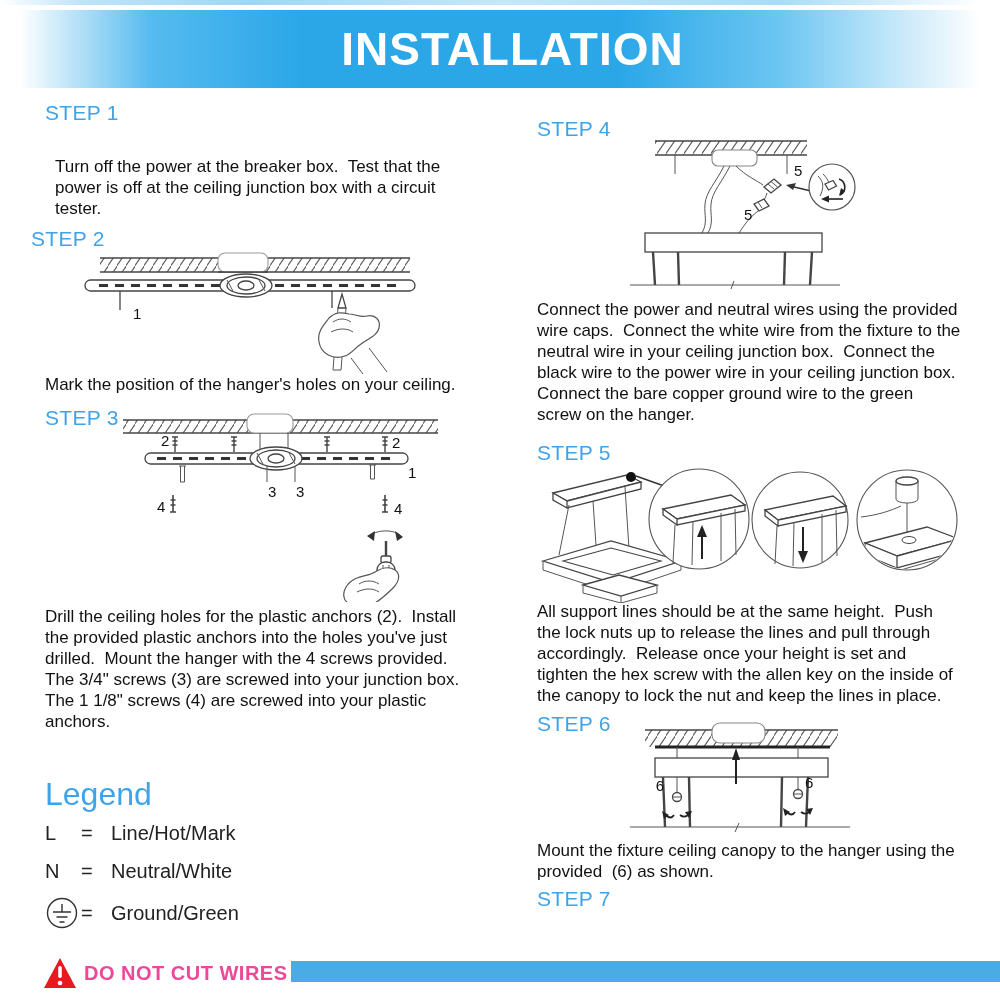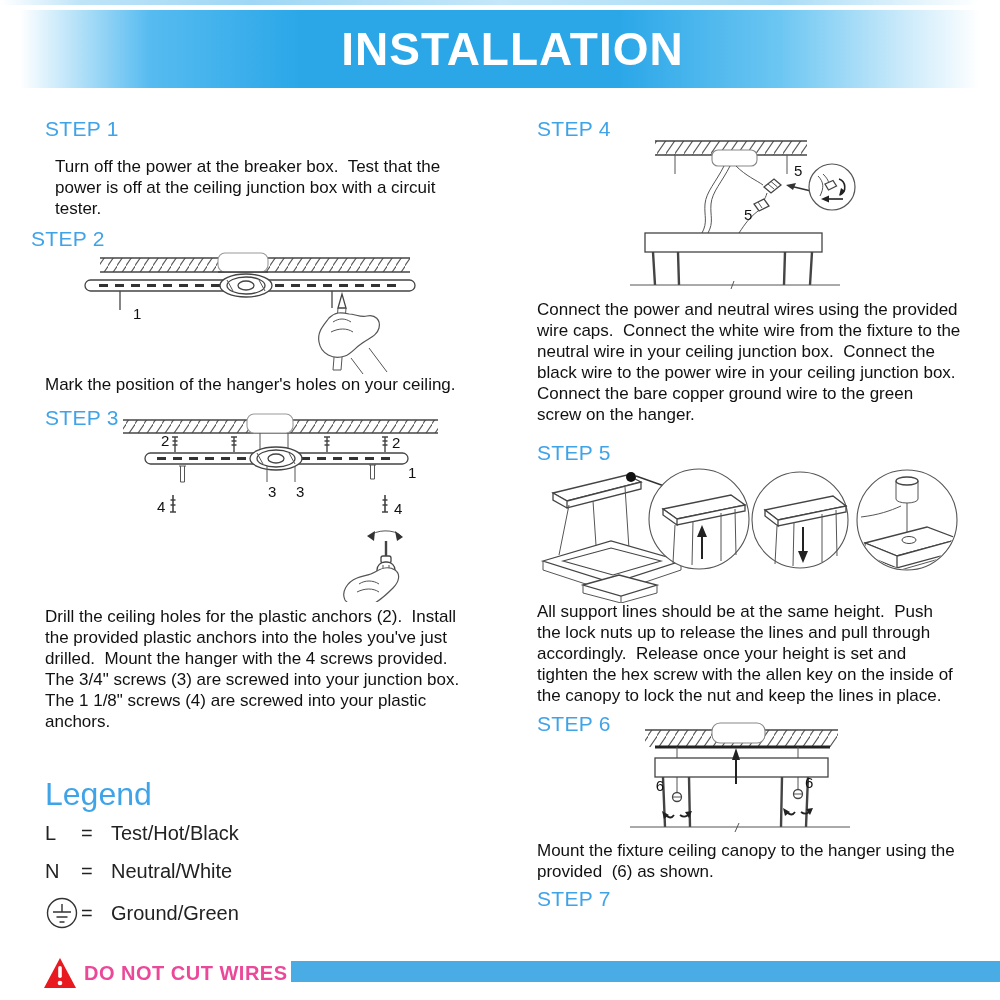--- a/index.html
+++ b/index.html
@@ -31,21 +31,21 @@
 <body>
 
 <div id="page">
 
   <div class="abs top-strip"></div>
 
   <div class="abs banner">
     <h1>INSTALLATION</h1>
   </div>
 
-  <div class="abs step-h" style="left:45px;top:117px;">STEP 1</div>
+  <div class="abs step-h" style="left:45px;top:101px;">STEP 1</div>
   <div class="abs body-t" style="left:55px;top:156px;width:462px;">Turn off the power at the breaker box.  Test that the
 power is off at the ceiling junction box with a circuit
 tester.</div>
 
   <div class="abs step-h" style="left:31px;top:227px;">STEP 2</div>
 
   <svg class="abs" style="left:45px;top:252px;" width="430" height="122" viewBox="0 0 430 122">
     <defs>
       <pattern id="hA" patternUnits="userSpaceOnUse" width="9" height="14">
         <line x1="-1" y1="15" x2="10" y2="-1" stroke="#555" stroke-width="1.1"></line>
@@ -145,21 +145,21 @@
 drilled.  Mount the hanger with the 4 screws provided.
 The 3/4" screws (3) are screwed into your junction box.
 The 1 1/8" screws (4) are screwed into your plastic
 anchors.</div>
 
   <div class="abs legend-h" style="left:45px;top:776px;">Legend</div>
 
   <div class="abs legend-row" style="left:45px;top:822px;">
     <span class="legend-sym">L</span>
     <span class="legend-eq">=</span>
-    <span>Test/Hot/Black</span>
+    <span>Line/Hot/Mark</span>
   </div>
   <div class="abs legend-row" style="left:45px;top:860px;">
     <span class="legend-sym">N</span>
     <span class="legend-eq">=</span>
     <span>Neutral/White</span>
   </div>
   <div class="abs legend-row" style="left:45px;top:896px;">
     <span class="legend-sym">
       <svg width="34" height="34" viewBox="0 0 34 34">
         <circle cx="17" cy="17" r="14.5" fill="none" stroke="#333" stroke-width="1.4"></circle>

